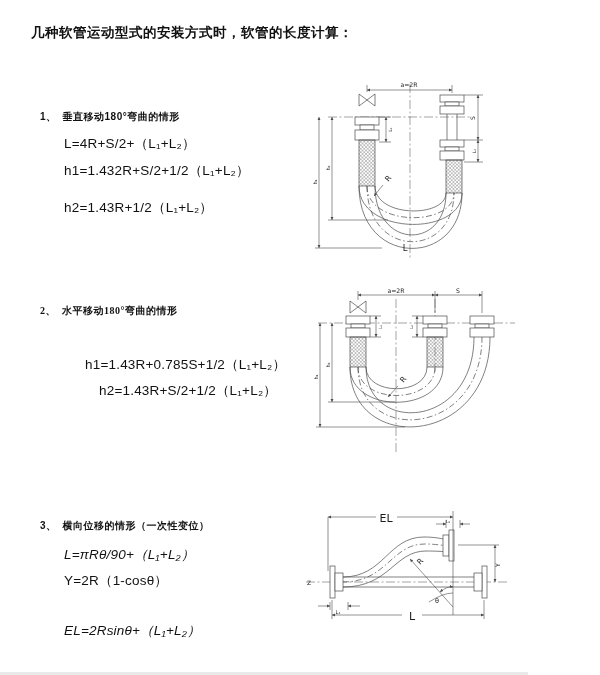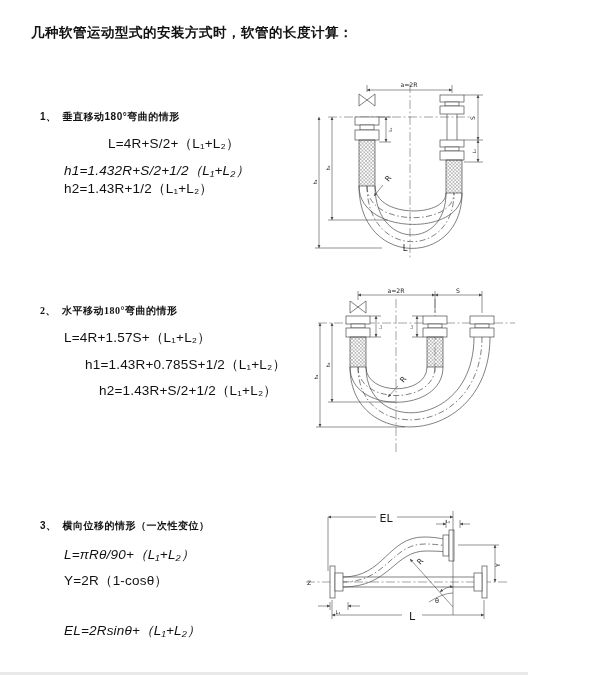--- a/index.html
+++ b/index.html
@@ -6,21 +6,21 @@
   #page{position:relative;width:528px;height:675px;background:#ffffff;overflow:hidden;
         font-family:"Liberation Sans","DejaVu Sans",sans-serif;color:#111;}
   #page::after{content:"";position:absolute;left:0;right:0;bottom:0;height:3px;background:#e9e9e9;}
   .title{position:absolute;left:31px;top:24px;font-size:13.5px;font-weight:600;letter-spacing:.5px;}
   .sec-head{position:absolute;font-size:10px;font-weight:600;letter-spacing:.5px;white-space:nowrap;}
   .sec-head .num{margin-right:6px;}
   .formula{position:absolute;left:64px;font-size:13.5px;font-weight:400;letter-spacing:.2px;white-space:nowrap;
            font-family:"Liberation Sans","DejaVu Sans",sans-serif;}
   
   .h1{left:40px;top:110px;}
-  .f1a{top:135px;margin-left:44px;} .f1b{top:162px;font-style:italic;} .f1c{top:180px;}
+  .f1a{top:135px;} .f1b{top:162px;} .f1c{top:199px;}
   
   .h2{left:40px;top:304px;font-family:Liberation Serif, serif;}
   .f2a{top:329px;} .f2b{top:356px;margin-left:21px;} .f2c{top:382px;padding-left:35px;}
   
   .h3{left:40px;top:519px;}
   .f3a{top:546px;font-style:italic;} .f3b{top:572px;text-align:right;} .f3c{top:622px;font-style:italic;}
 
   .dia{position:absolute;}
   .d1{left:310px;top:70px;}
   .d2{left:310px;top:283px;}
@@ -43,21 +43,20 @@
   <div class="sec-head h1">
     <span class="num">1、</span><span>垂直移动180°弯曲的情形</span>
   </div>
   <div class="formula f1a">L=4R+S/2+（L₁+L₂）</div>
   <div class="formula f1b">h1=1.432R+S/2+1/2（L₁+L₂）</div>
   <div class="formula f1c">h2=1.43R+1/2（L₁+L₂）</div>
 
   <div class="sec-head h2">
     <span class="num">2、</span><span>水平移动180°弯曲的情形</span>
   </div>
-  <div class="formula f2a">L=4R+1.57S+（L₁+L₂）</div>
   <div class="formula f2b">h1=1.43R+0.785S+1/2（L₁+L₂）</div>
   <div class="formula f2c">h2=1.43R+S/2+1/2（L₁+L₂）</div>
 
   <div class="sec-head h3">
     <span class="num">3、</span><span>横向位移的情形（一次性变位）</span>
   </div>
   <div class="formula f3a">L=πRθ/90+（L₁+L₂）</div>
   <div class="formula f3b">Y=2R（1-cosθ）</div>
   <div class="formula f3c">EL=2Rsinθ+（L₁+L₂）</div>
 

